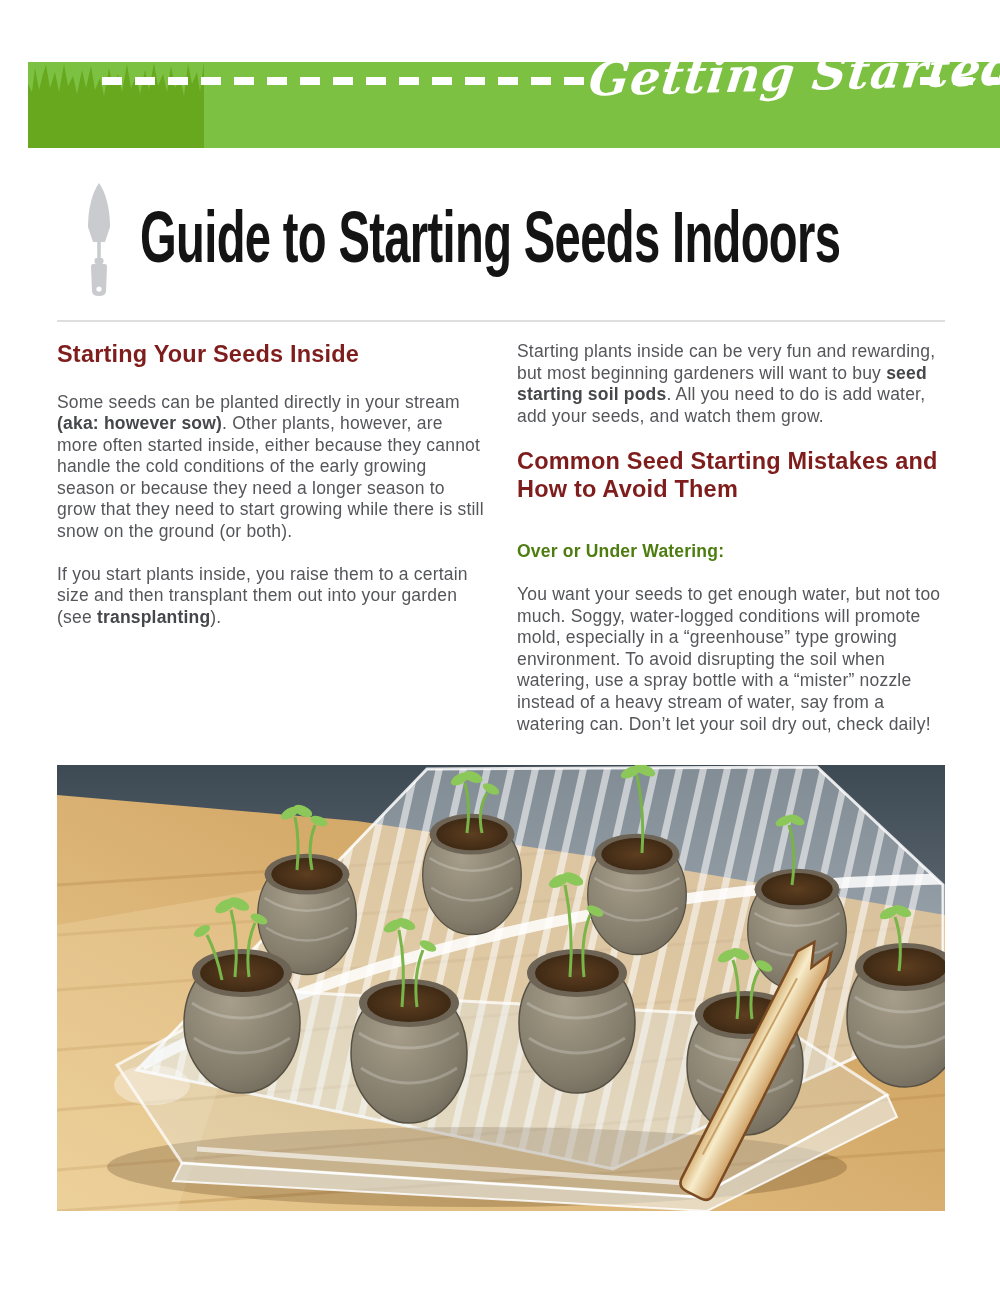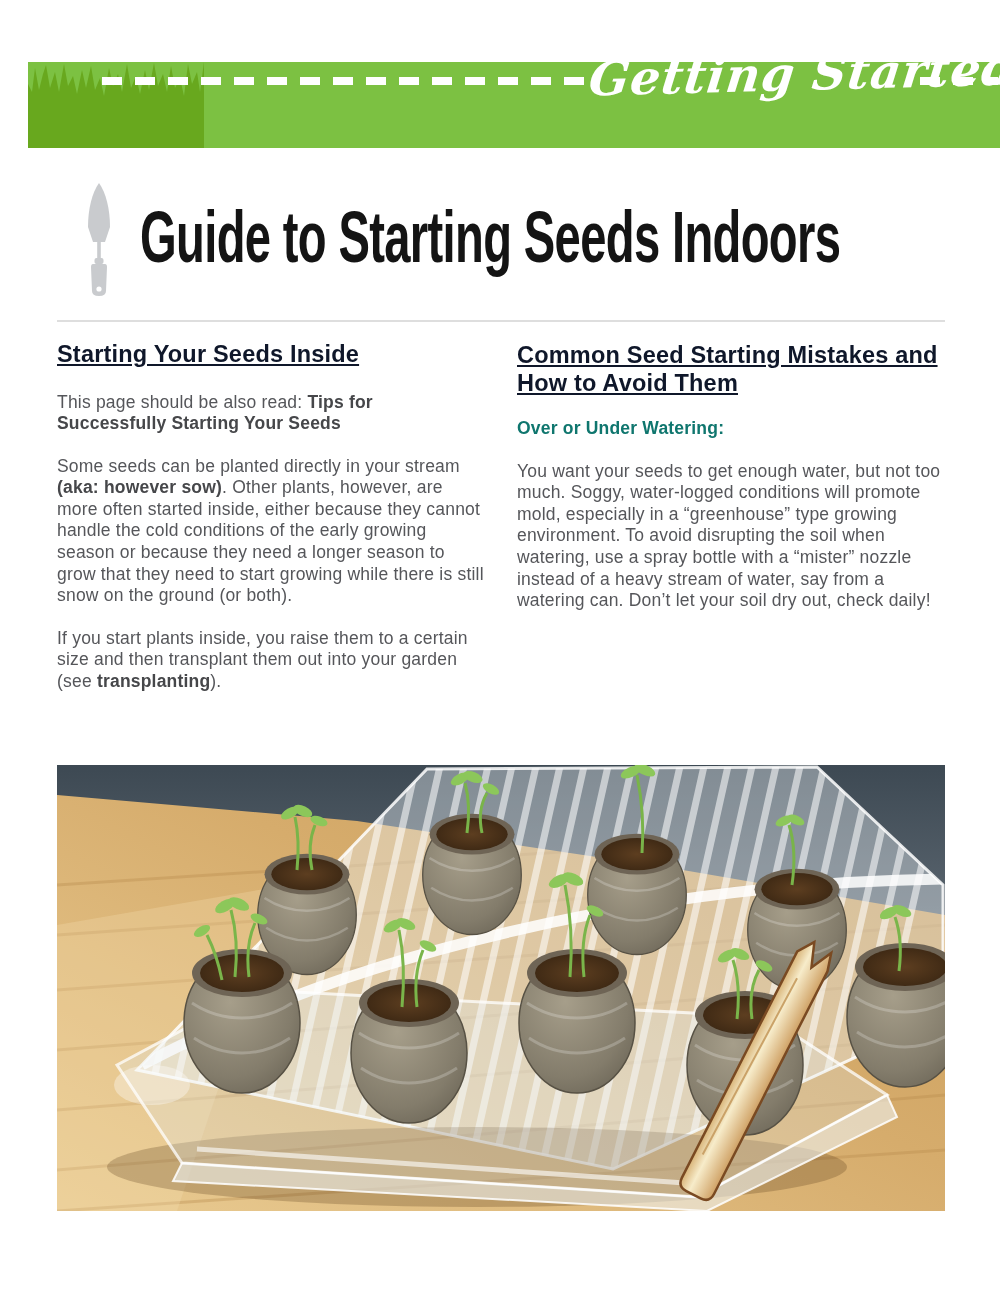--- a/index.html
+++ b/index.html
@@ -24,25 +24,25 @@
      color:#141414;transform:scaleX(0.655);transform-origin:left top;
      white-space:nowrap;letter-spacing:-1px;}
   .divider{position:absolute;left:57px;top:320px;width:888px;height:2px;background:#dedede;}
 
   
   .col{position:absolute;top:341px;width:427px;font-size:17.5px;line-height:21.6px;
        color:#55565a;letter-spacing:0.2px;}
   .col-left{left:57px;}
   .col-right{left:517px;}
   .col p{margin:0 0 21px 0;}
-  .green-h{color:#0f172a;font-size:23.5px;line-height:27.5px;font-weight:600;
-       margin:0 0 23px 0;letter-spacing:0.2px;text-decoration:underline;}
-  .green-h2{margin:1px 0 21px 0;}
+  .green-h{color:#7f1d1d;font-size:23.5px;line-height:27.5px;font-weight:600;
+       margin:0 0 23px 0;letter-spacing:0.2px;}
+  .green-h2{margin:1px 0 38px 0;}
   .b{font-weight:700;color:#46474a;}
-  .sub-b{font-weight:700;color:#0f766e;margin:0;}
+  .sub-b{font-weight:700;color:#4d7c0f;margin:0;}
 
   
   .photo{position:absolute;left:57px;top:765px;width:888px;height:446px;}
   .photo svg{display:block;}
 </style>
 </head>
 <body>
 
 <div class="banner">
   <svg class="grass" viewBox="0 0 176 86" preserveAspectRatio="none">
@@ -58,26 +58,26 @@
   <rect fill="#c9cbce" x="15.2" y="58" width="3.6" height="18"></rect>
   <rect fill="#c9cbce" x="12.5" y="75" width="9" height="6" rx="2"></rect>
   <path fill="#c9cbce" d="M11,81 L23,81 Q25,81 25,84 L24,108 Q24,113 17,113 Q10,113 10,108 L9,84 Q9,81 11,81 Z"></path>
   <circle cx="17" cy="106" r="2.6" fill="#ffffff"></circle>
 </svg>
 <div class="page-title">Guide to Starting Seeds Indoors</div>
 <div class="divider"></div>
 
 <div class="col col-left">
   <h2 class="green-h">Starting Your Seeds Inside</h2>
-  <p><span>This page should be also read: </span><span class="b">Tips for Successfully Starting Your Seeds</span></p>
   <p><span>Some seeds can be planted directly in your stream </span><span class="b">(aka: however sow)</span><span>. Other plants, however, are more often started inside, either because they cannot handle the cold conditions of the early growing season or because they need a longer season to grow that they need to start growing while there is still snow on the ground (or both).</span></p>
   <p><span>If you start plants inside, you raise them to a certain size and then transplant them out into your garden (see </span><span class="b">transplanting</span><span>).</span></p>
 </div>
 
 <div class="col col-right">
+  <p><span>Starting plants inside can be very fun and rewarding, but most beginning gardeners will want to buy </span><span class="b">seed starting soil pods</span><span>.  All you need to do is add water, add your seeds, and watch them grow.</span></p>
   <h2 class="green-h green-h2">Common Seed Starting Mistakes and How to Avoid Them</h2>
   <p class="sub-b">Over or Under Watering:</p>
   <p>You want your seeds to get enough water, but not too much. Soggy, water-logged conditions will promote mold, especially in a “greenhouse” type growing environment. To avoid disrupting the soil when watering, use a spray bottle with a “mister” nozzle instead of a heavy stream of water, say from a watering can. Don’t let your soil dry out, check daily!</p>
 </div>
 
 <div class="photo">
 <svg width="888" height="446" viewBox="0 0 888 446">
   <defs>
     <linearGradient id="woodGrad" x1="0" y1="1" x2="1" y2="0">
       <stop offset="0" stop-color="#e9cb92"></stop>

